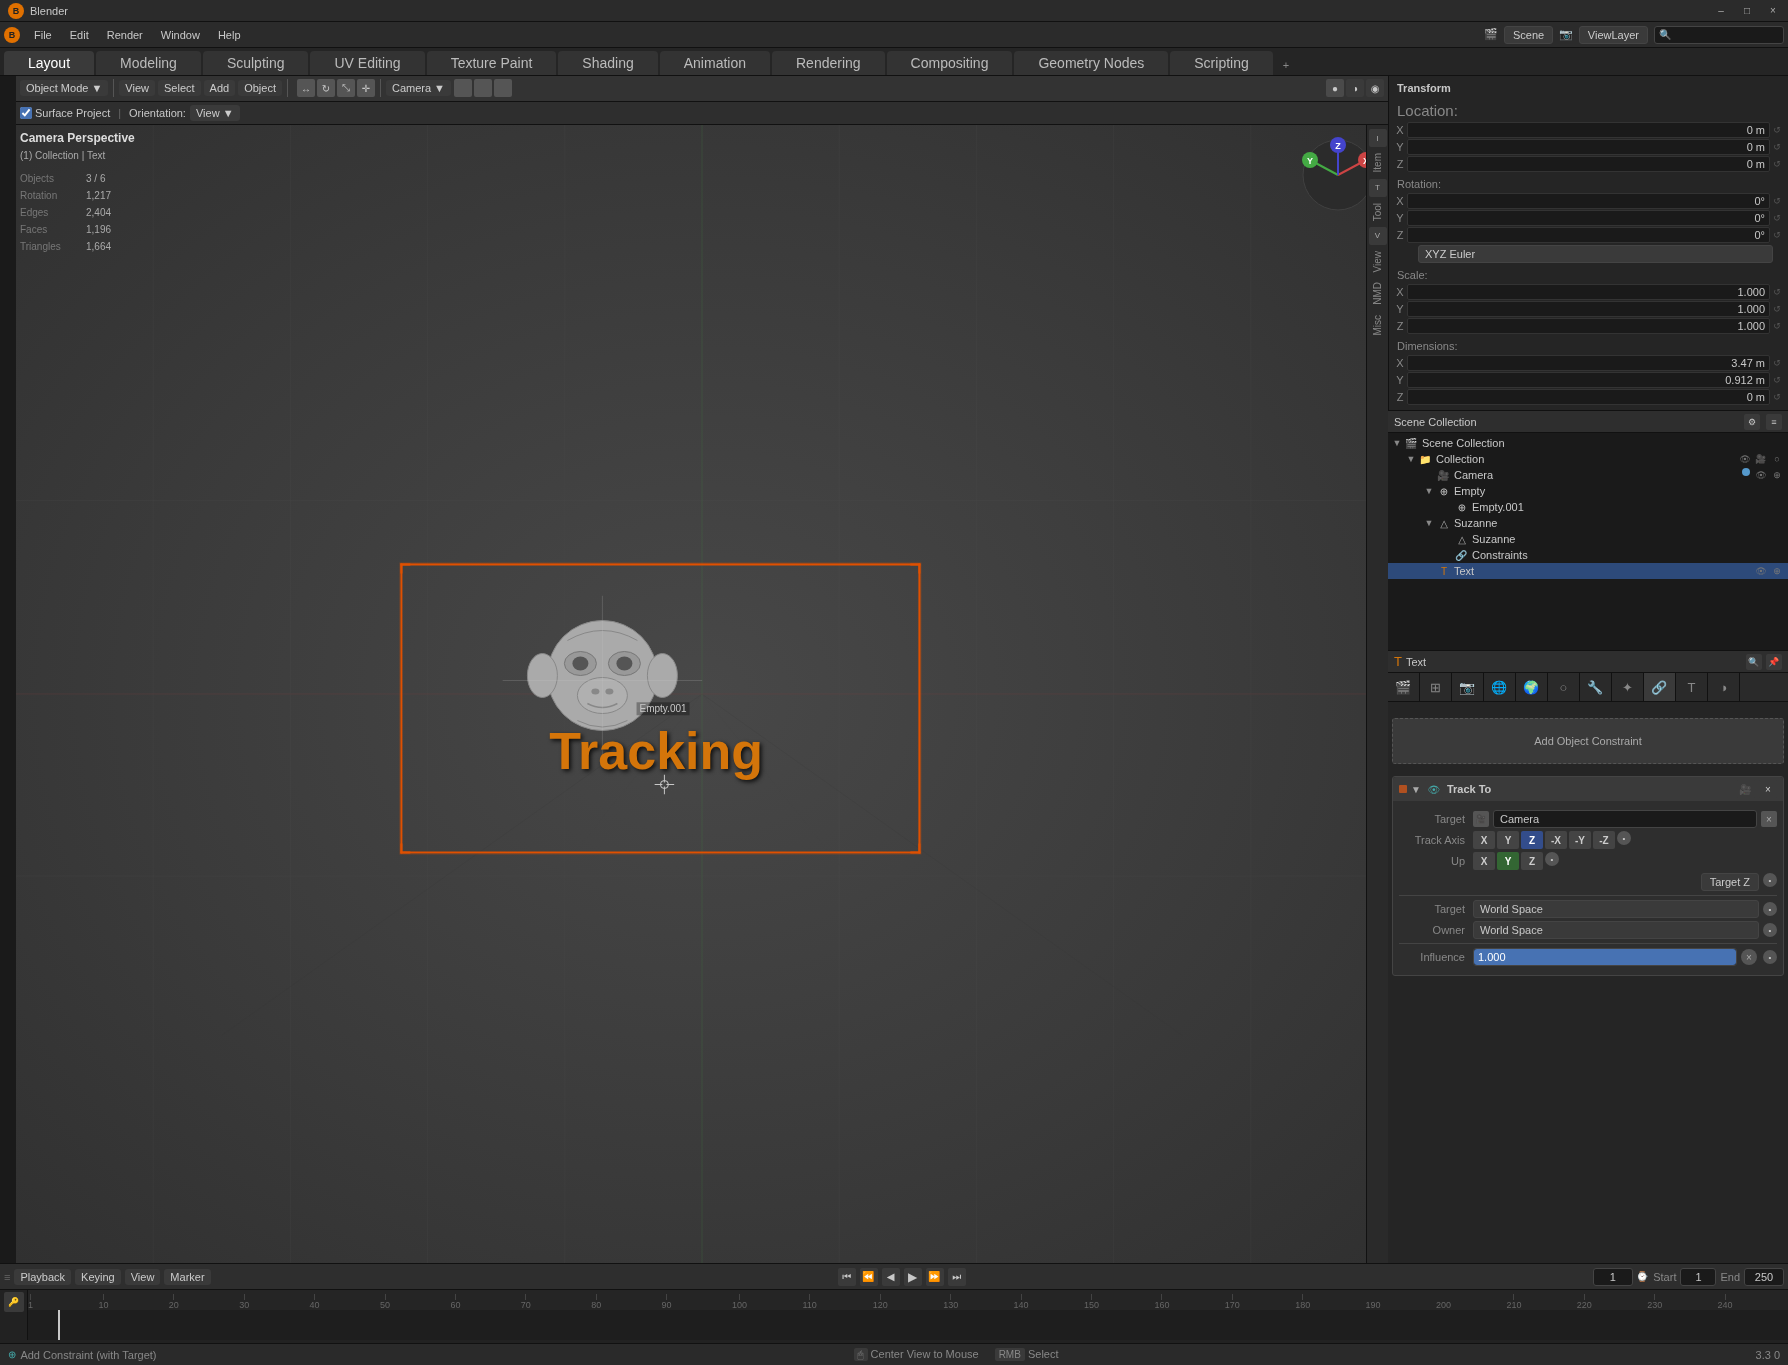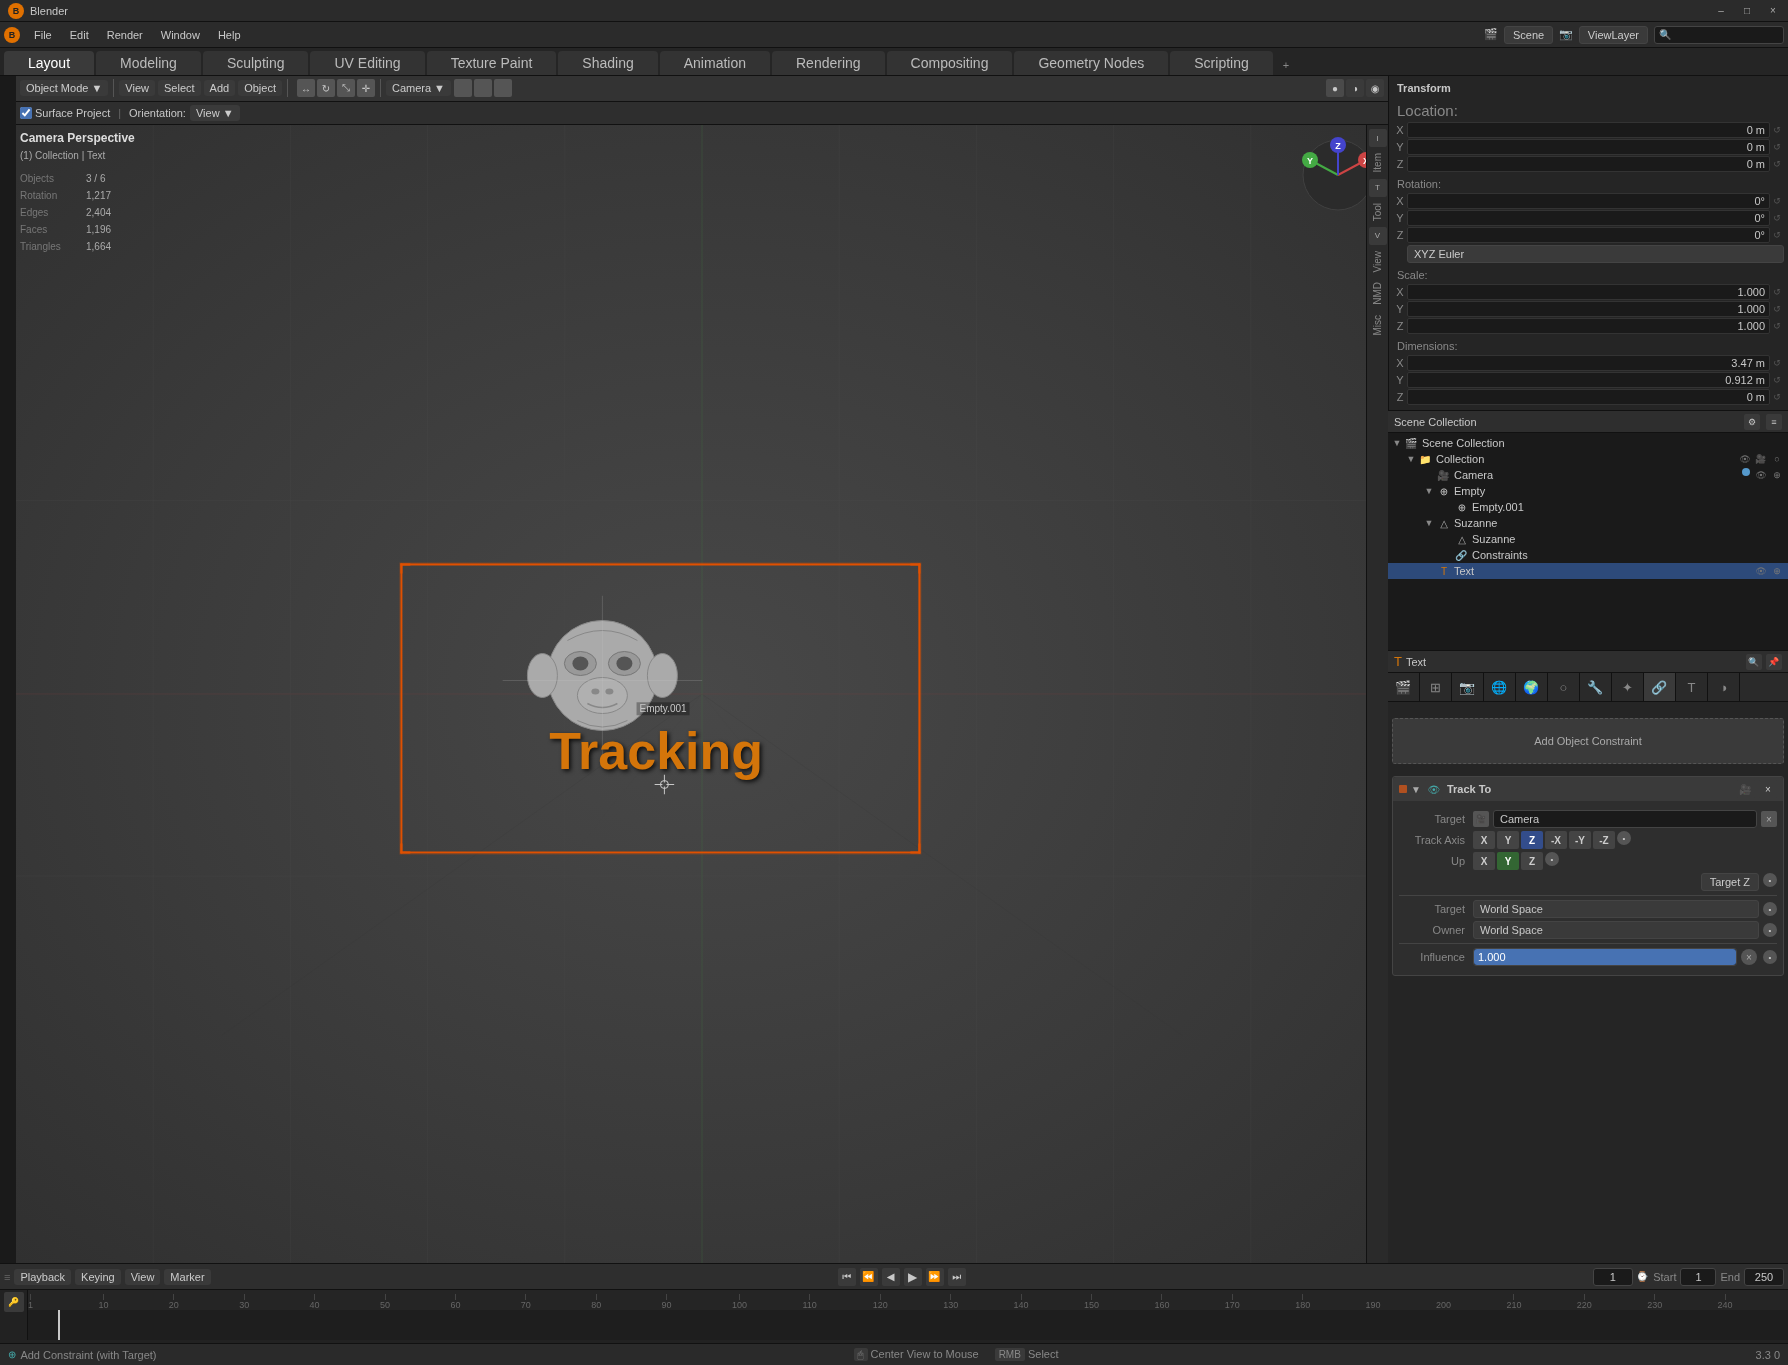--- a/index.html
+++ b/index.html
@@ -907,21 +907,21 @@
         <div class="transform-row">
           <span class="transform-axis">Y</span>
           <input class="transform-input" type="text" value="0°" style="">
           <span class="transform-reset">↺</span>
         </div>
         <div class="transform-row">
           <span class="transform-axis">Z</span>
           <input class="transform-input" type="text" value="0°" style="">
           <span class="transform-reset">↺</span>
         </div>
-        <div style="display:flex;align-items:flex-start;margin:2px 0;">
+        <div style="display:flex;align-items:flex-start;margin:2px 11px;">
           <span style="width:14px;"></span>
           <div style="flex:1;background:#3a3a3a;border:1px solid #444;border-radius:3px;padding:2px 6px;font-size:11px;color:#ccc;cursor:pointer;">XYZ Euler</div>
         </div>
 
         <div style="color:#888;font-size:11px;padding:2px 4px;margin-top:4px;">Scale:</div>
         <div class="transform-row">
           <span class="transform-axis">X</span>
           <input class="transform-input" type="text" value="1.000" style="">
           <span class="transform-reset">↺</span>
         </div>

